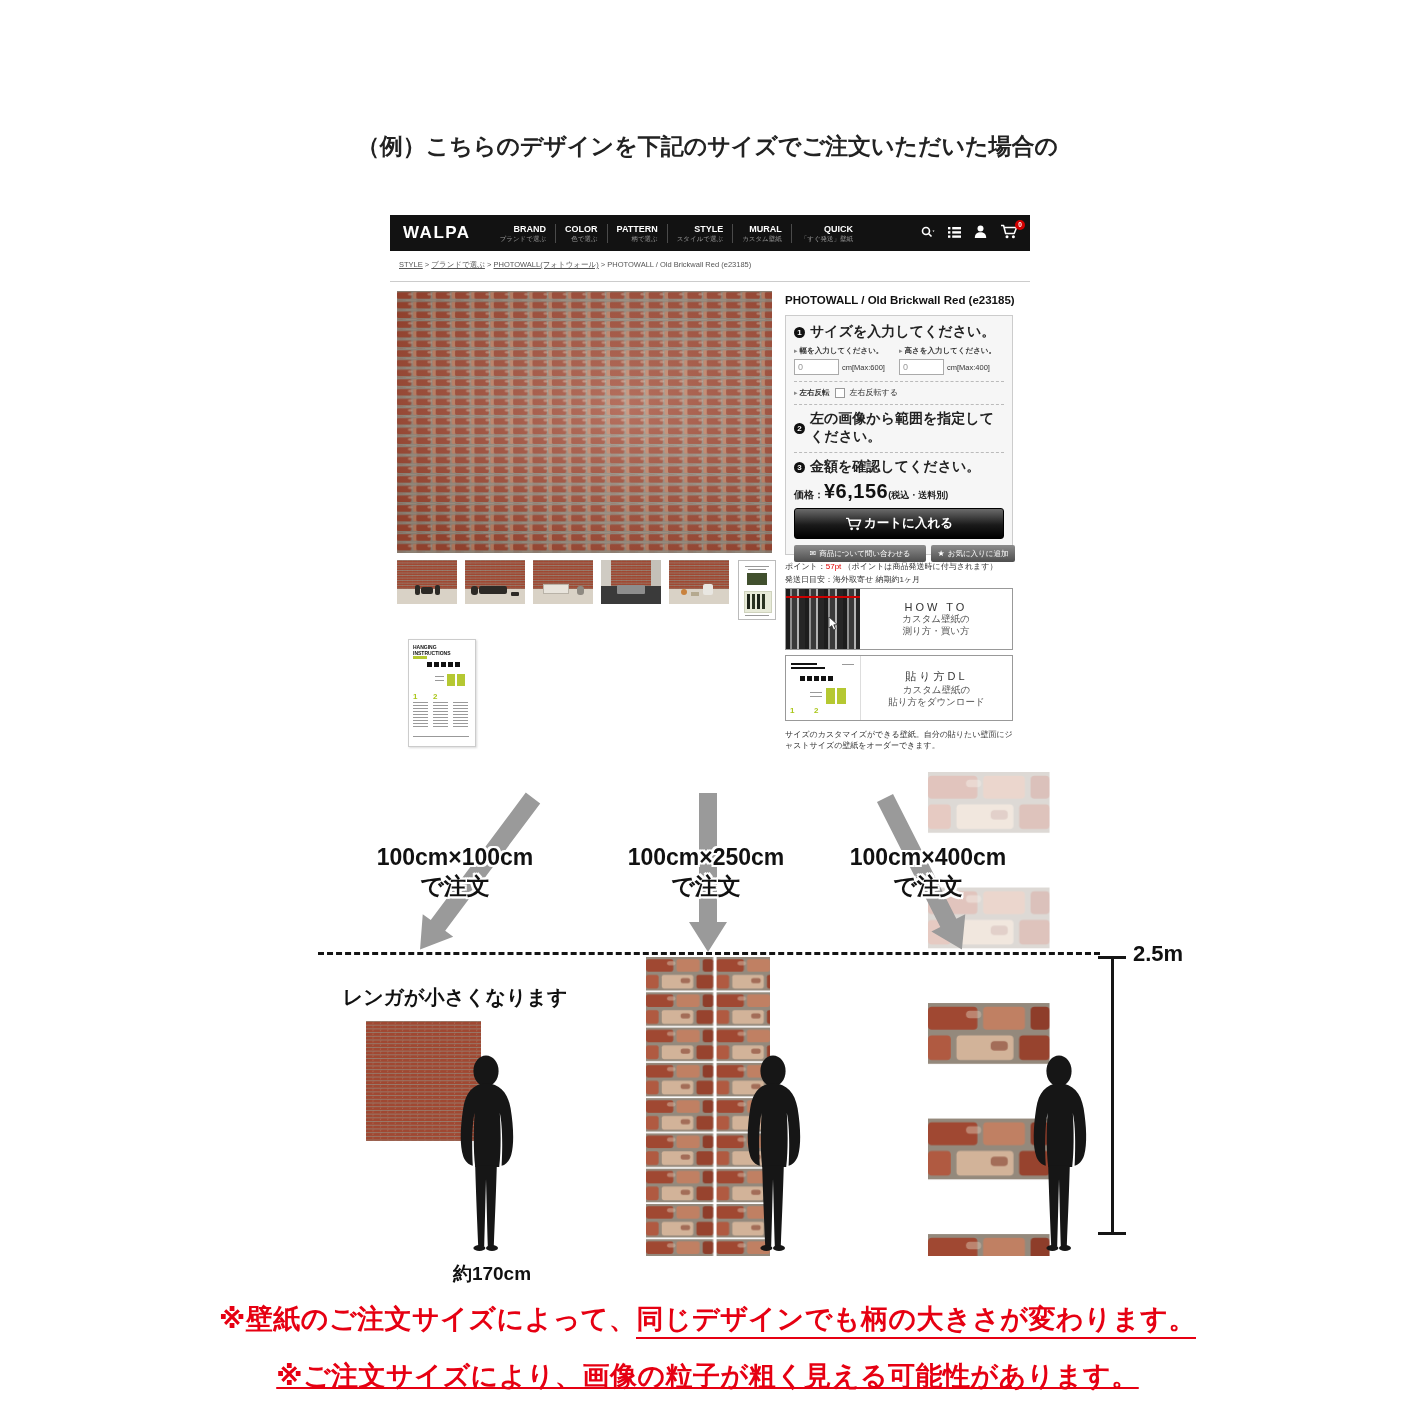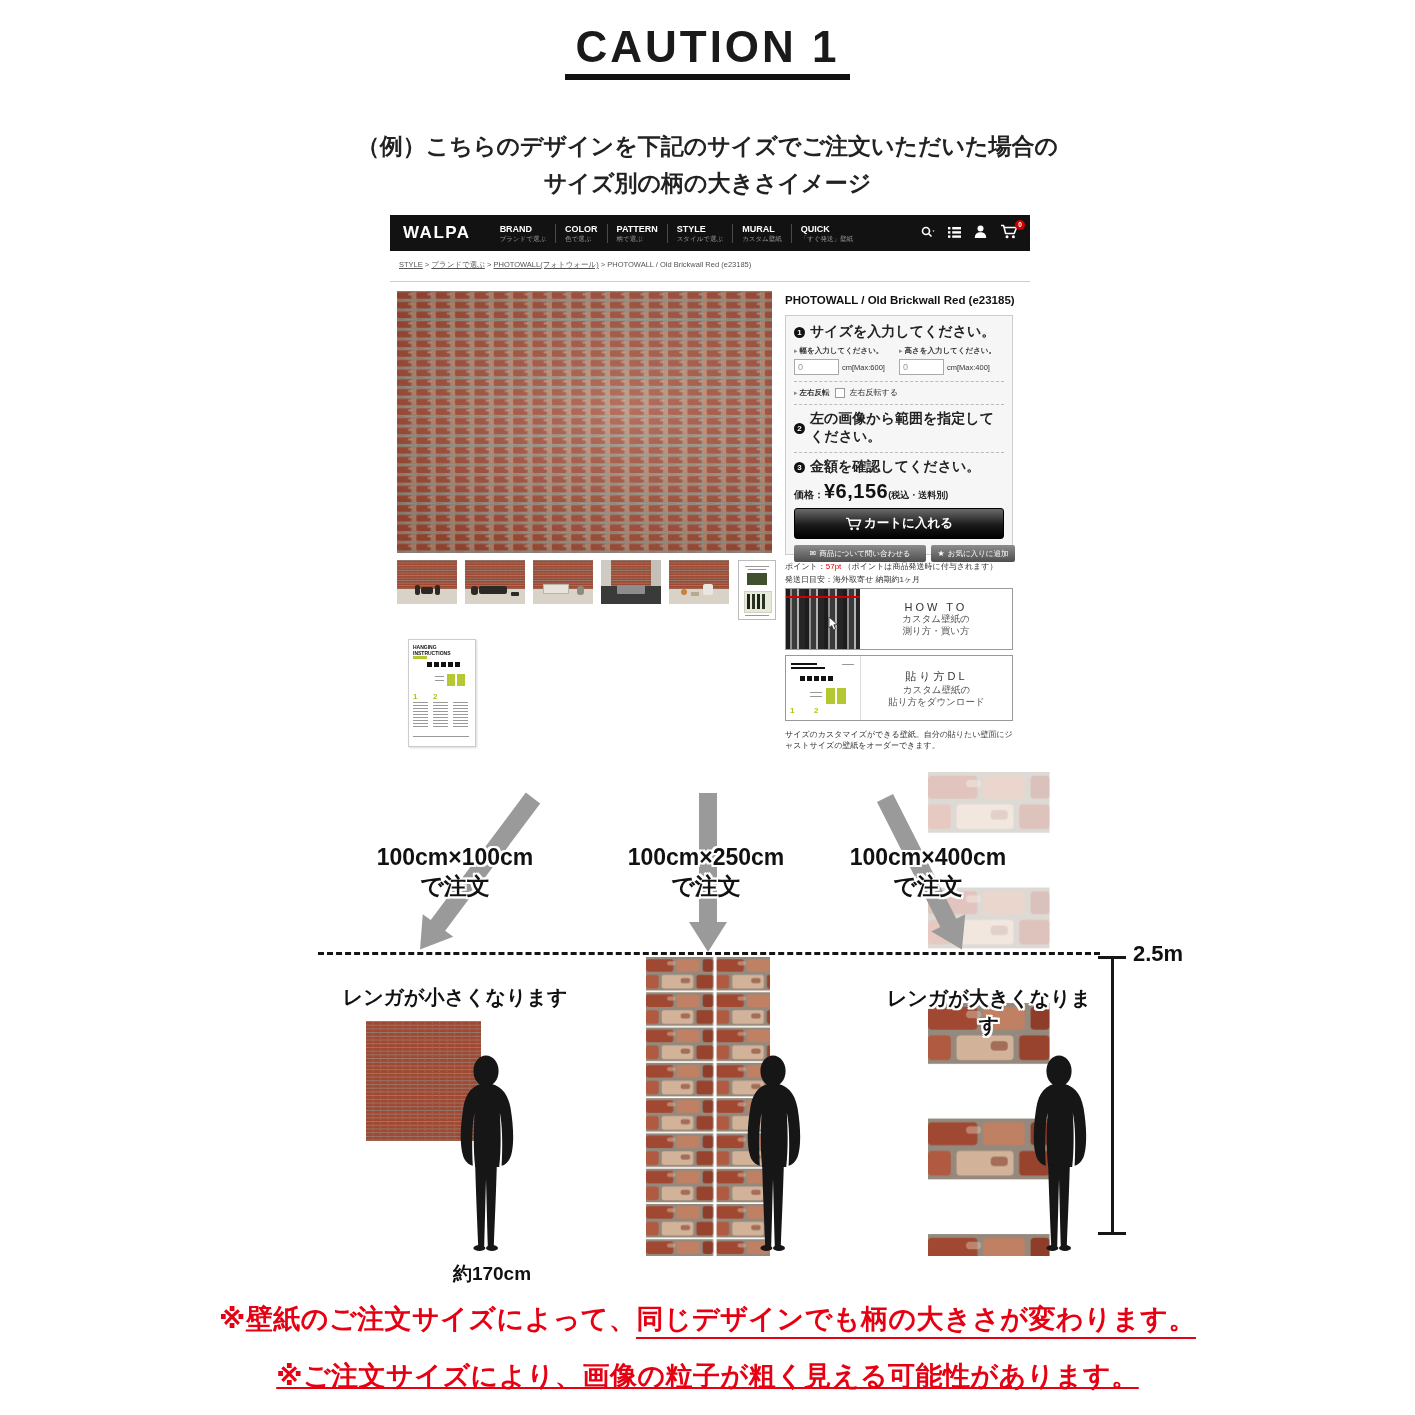--- a/index.html
+++ b/index.html
@@ -13,21 +13,21 @@
     border-bottom:6px solid #111;padding:0 10px 2px 10px;}
   .intro{left:0;width:100%;text-align:center;font-size:23px;font-weight:600;color:#222;}
   #intro1{top:131px;} #intro2{top:168px;}
 
   
   #site{left:390px;top:215px;width:640px;height:552px;background:#fff;}
   #navbar{position:absolute;left:0;top:0;width:640px;height:36px;background:#121212;
     display:flex;align-items:center;}
   #logo{color:#fff;font-size:17px;font-weight:bold;letter-spacing:1.5px;margin-left:13px;}
   #menu{display:flex;margin-left:20px;height:26px;align-items:center;}
-  .nav-item{padding:0 9px;text-align:left;border-left:1px solid #4a4a4a;cursor:pointer;}
+  .nav-item{padding:0 9px;text-align:right;border-left:1px solid #4a4a4a;cursor:pointer;}
   .nav-item:first-child{border-left:none;}
   .nav-item .nl{font-size:9px;font-weight:bold;color:#fff;line-height:11px;}
   .nav-item .ns{font-size:6.5px;color:#9a9a9a;line-height:8px;white-space:nowrap;}
   #nav-icons{margin-left:auto;margin-right:12px;display:flex;align-items:center;gap:13px;}
   .cart-wrap{position:relative;}
   #cart-badge{position:absolute;right:-7px;top:-4px;width:10px;height:10px;border-radius:50%;
     background:#d10000;color:#fff;font-size:6.5px;font-weight:bold;text-align:center;line-height:10px;}
   #breadcrumb{position:absolute;left:9px;top:45px;font-size:7.5px;color:#555;white-space:nowrap;}
   #breadcrumb .bc-link{text-decoration:underline;cursor:pointer;}
   #bc-divider{position:absolute;left:0;top:66px;width:640px;border-top:1px solid #ccc;}
@@ -165,25 +165,21 @@
       <g id="person-sym">
         <ellipse cx="60" cy="30" rx="21" ry="26"></ellipse>
         <path d="M60,50 C38,52 26,66 22,92 C17,124 16,154 22,172 C25,181 31,186 38,188 C36,150 37,118 41,100 C39,130 39,165 42,190 L82,190 C85,165 85,130 83,100 C87,118 88,150 86,188 C93,186 99,180 102,170 C107,152 106,122 101,92 C96,66 84,52 60,50 Z"></path>
         <path d="M42,188 C43,225 45,275 47,322 L57,322 C58,292 59,245 60,210 C61,245 62,292 63,322 L73,322 C75,275 77,225 78,188 Z"></path>
         <ellipse cx="49" cy="325" rx="10" ry="5"></ellipse>
         <ellipse cx="70" cy="325" rx="10" ry="5"></ellipse>
       </g>
     </defs>
   </svg>
 
-  <div class="abs" id="main-title">
-    <span>CAUTION 1</span>
-  </div>
   <div class="abs intro" id="intro1">（例）こちらのデザインを下記のサイズでご注文いただいた場合の</div>
-  <div class="abs intro" id="intro2">サイズ別の柄の大きさイメージ</div>
 
   <div class="abs" id="site">
 
     <div id="navbar">
       <div id="logo">WALPA</div>
       <div id="menu">
         <div class="nav-item">
           <div class="nl">BRAND</div>
           <div class="ns">ブランドで選ぶ</div>
         </div>
@@ -470,21 +466,20 @@
       <div>で注文</div>
   </div>
   <div class="abs size-label" id="size-label-2">
     <div>100cm×400cm</div>
       <div>で注文</div>
   </div>
 
   <div class="abs" id="ceiling-line"></div>
 
   <div class="abs note-label" id="note-small">レンガが小さくなります</div>
-  <div class="abs note-label" id="note-large">レンガが大きくなります</div>
 
   <div class="abs brick-area" id="brick-square">
     <svg width="115" height="120">
         <rect width="115" height="120" fill="url(#bk-xs)"></rect>
       </svg>
   </div>
   <div class="abs brick-area" id="brick-col-m">
     <svg width="124" height="299">
         <rect width="124" height="299" fill="url(#bk-m)"></rect>
       </svg>

